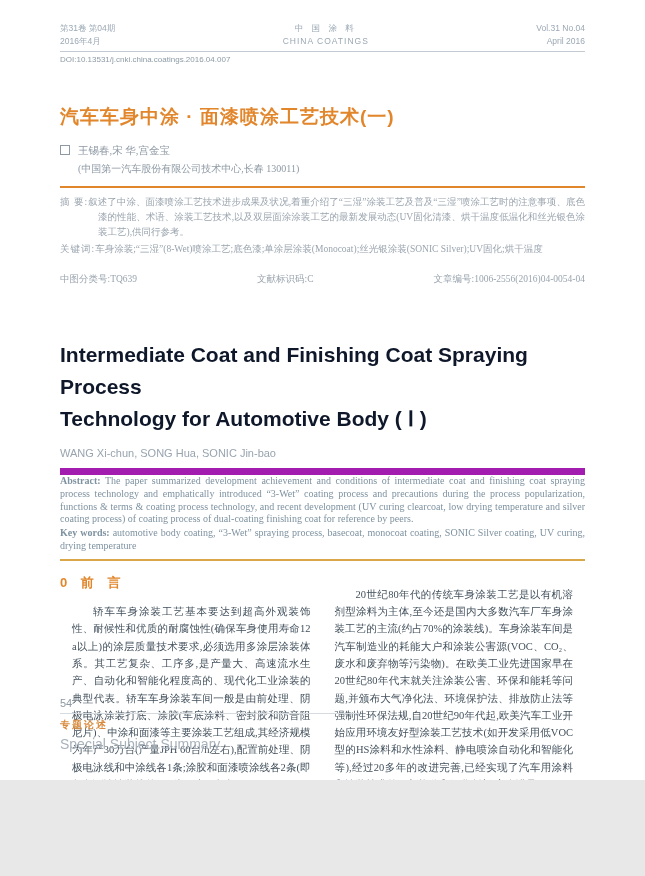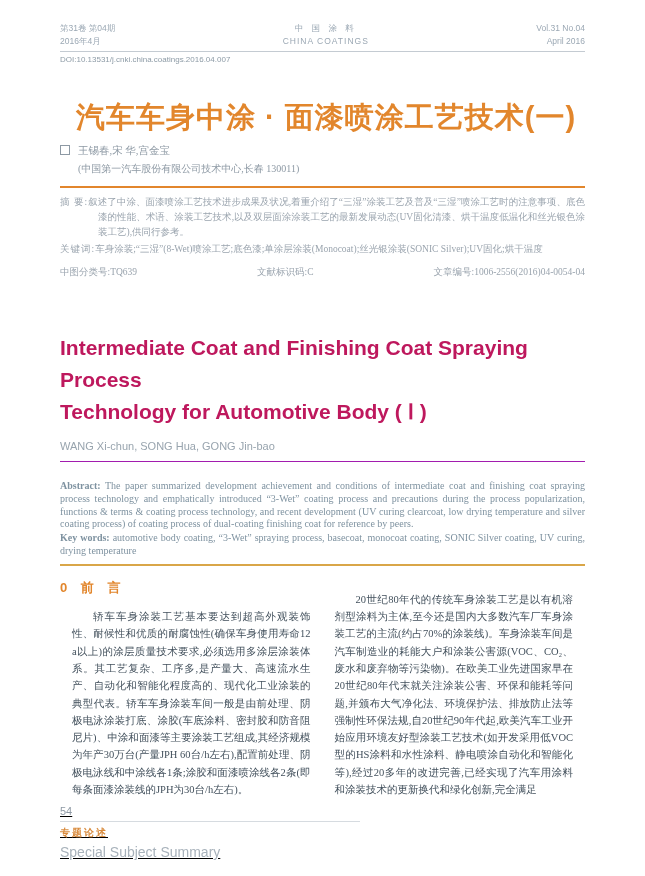--- a/index.html
+++ b/index.html
@@ -1,62 +1,62 @@
 <!DOCTYPE html>
 <html><head>
 <meta charset="utf-8">
 <style>
   html,body{margin:0;padding:0;background:#e8e8e8;}
   .page{
-    width:645px;height:876px;background:#ffffff;position:relative;
+    width:645px;height:780px;background:#ffffff;position:relative;
     margin:0 auto;box-sizing:border-box;padding:22px 60px 0 60px;
     font-family:"Liberation Serif",serif;overflow:hidden;
   }
   
   .jh-row{display:flex;justify-content:space-between;align-items:flex-start;
     font-family:"Liberation Sans",sans-serif;font-size:8.5px;line-height:13px;color:#9BA8B4;}
   .jh-center{text-align:center;letter-spacing:3px;}
   .jh-center .en{letter-spacing:1px;}
   .jh-right{text-align:right;}
   .jh-rule{border-bottom:1px solid #C4CBD2;margin-top:3px;}
   .doi{font-family:"Liberation Sans",sans-serif;font-size:8px;color:#8D9BA6;margin-top:3px;}
   
-  .title-cn{font-family:"Liberation Sans",sans-serif;font-size:29px;line-height:38px;
-    color:#E2862C;font-weight:bold;letter-spacing:1px;margin:34px 0 8px 16px;}
+  .title-cn{font-family:"Liberation Sans",sans-serif;font-size:19px;line-height:38px;
+    color:#E2862C;font-weight:bold;letter-spacing:1px;margin:34px 0 8px 0;}
   .authors-cn{font-size:10.5px;color:#8D99A4;margin-top:4px;}
   .marker{display:inline-block;width:8px;height:8px;border:1px solid #8D99A4;margin-right:8px;vertical-align:-1px;}
   .affil-cn{font-size:10px;color:#8D99A4;margin:4px 0 10px 18px;}
   
   .abstract-sec{border-top:2px solid #E2862C;padding-top:7px;font-size:9.5px;
     color:#9AA4AE;line-height:15px;}
   .hang{padding-left:38px;text-indent:-38px;margin:0 0 2px 0;text-align:justify;}
   .hang .lbl{letter-spacing:1px;}
-  .clc-row{display:flex;justify-content:space-between;margin-top:8px;color:#9AA4AE;}
+  .clc-row{display:flex;justify-content:space-between;margin-top:15px;color:#9AA4AE;}
   
   .title-en{font-family:"Liberation Sans",sans-serif;font-size:21px;line-height:32px;
-    color:#be185d;font-weight:bold;margin:52px 0 12px 0;}
+    color:#0f172a;font-weight:bold;margin:52px 0 12px 0;}
   .authors-en{font-family:"Liberation Sans",sans-serif;font-size:11px;color:#98A4AE;margin-bottom:9px;}
   .affil-en{font-size:9.5px;color:#A3ADB5;font-style:italic;margin-bottom:8px;}
   
-  .en-abstract-sec{border-top:1px solid #a21caf;padding-top:18px;font-size:10px;
+  .en-abstract-sec{border-top:7px solid #a21caf;padding-top:0;font-size:10px;
     color:#7E92A0;line-height:12.8px;text-align:justify;}
   .en-abstract-sec p{margin:0 0 1px 0;}
   .en-abstract-sec .lbl{font-weight:bold;}
   .gold-rule{border-bottom:2px solid #D9A648;margin-top:6px;}
   
   .columns{display:flex;margin-top:13px;}
   .col{flex:1;font-size:10.5px;color:#42505C;line-height:17.3px;text-align:justify;}
   .section-heading{font-family:"Liberation Sans",sans-serif;font-size:13px;color:#E2862C;
     font-weight:bold;letter-spacing:5px;margin:0 0 9px 0;}
   .body-p{margin:12px;text-indent:2em;}
   
   .footnote{margin-top:5px;font-size:8.5px;color:#8E99A4;line-height:13px;text-align:justify;}
   .fn-rule{width:150px;border-top:1px solid #98A2AC;margin-bottom:4px;}
   
-  .page-footer{position:absolute;left:60px;right:60px;bottom:16px;text-decoration:underline;}
+  .page-footer{position:absolute;left:60px;right:60px;bottom:28px;}
   .pageno{font-family:"Liberation Sans",sans-serif;font-size:11px;color:#8E99A4;}
   .pf-rule{width:300px;border-top:1px solid #D6DBE0;margin:4px 0 4px 0;}
   .col-cn{font-family:"Liberation Sans",sans-serif;font-size:10px;font-weight:bold;color:#D98C3F;letter-spacing:2px;}
   .col-en{font-family:"Liberation Sans",sans-serif;font-size:14px;color:#A8B2BB;margin-top:4px;}
 </style>
 </head>
 <body>
 
 <div class="page">
 
@@ -90,21 +90,21 @@
       <span>中图分类号:TQ639</span>
       <span>文献标识码:C</span>
       <span>文章编号:1006-2556(2016)04-0054-04</span>
     </div>
   </section>
 
   <h2 class="title-en">
     <span>Intermediate Coat and Finishing Coat Spraying Process</span><br>
     <span>Technology for Automotive Body ( Ⅰ )</span>
   </h2>
-  <div class="authors-en">WANG Xi-chun, SONG Hua, GONG Jin-bao</div>
+  <div class="authors-en">WANG Xi-chun, SONG Hua, SONIC Jin-bao</div>
 
   <section class="en-abstract-sec">
     <p><span class="lbl">Abstract:</span> <span>The paper summarized development achievement and conditions of intermediate coat and finishing coat spraying process technology and emphatically introduced “3-Wet” coating process and precautions during the process popularization, functions &amp; terms &amp; coating process technology, and recent development (UV curing clearcoat, low drying temperature and silver coating process) of coating process of dual-coating finishing coat for reference by peers.</span></p>
     <p><span class="lbl">Key words:</span> <span>automotive body coating, “3-Wet” spraying process, basecoat, monocoat coating, SONIC Silver coating, UV curing, drying temperature</span></p>
   </section>
   <div class="gold-rule"></div>
 
   <div class="columns">
     <div class="col">
       <h3 class="section-heading">0 前 言</h3>

